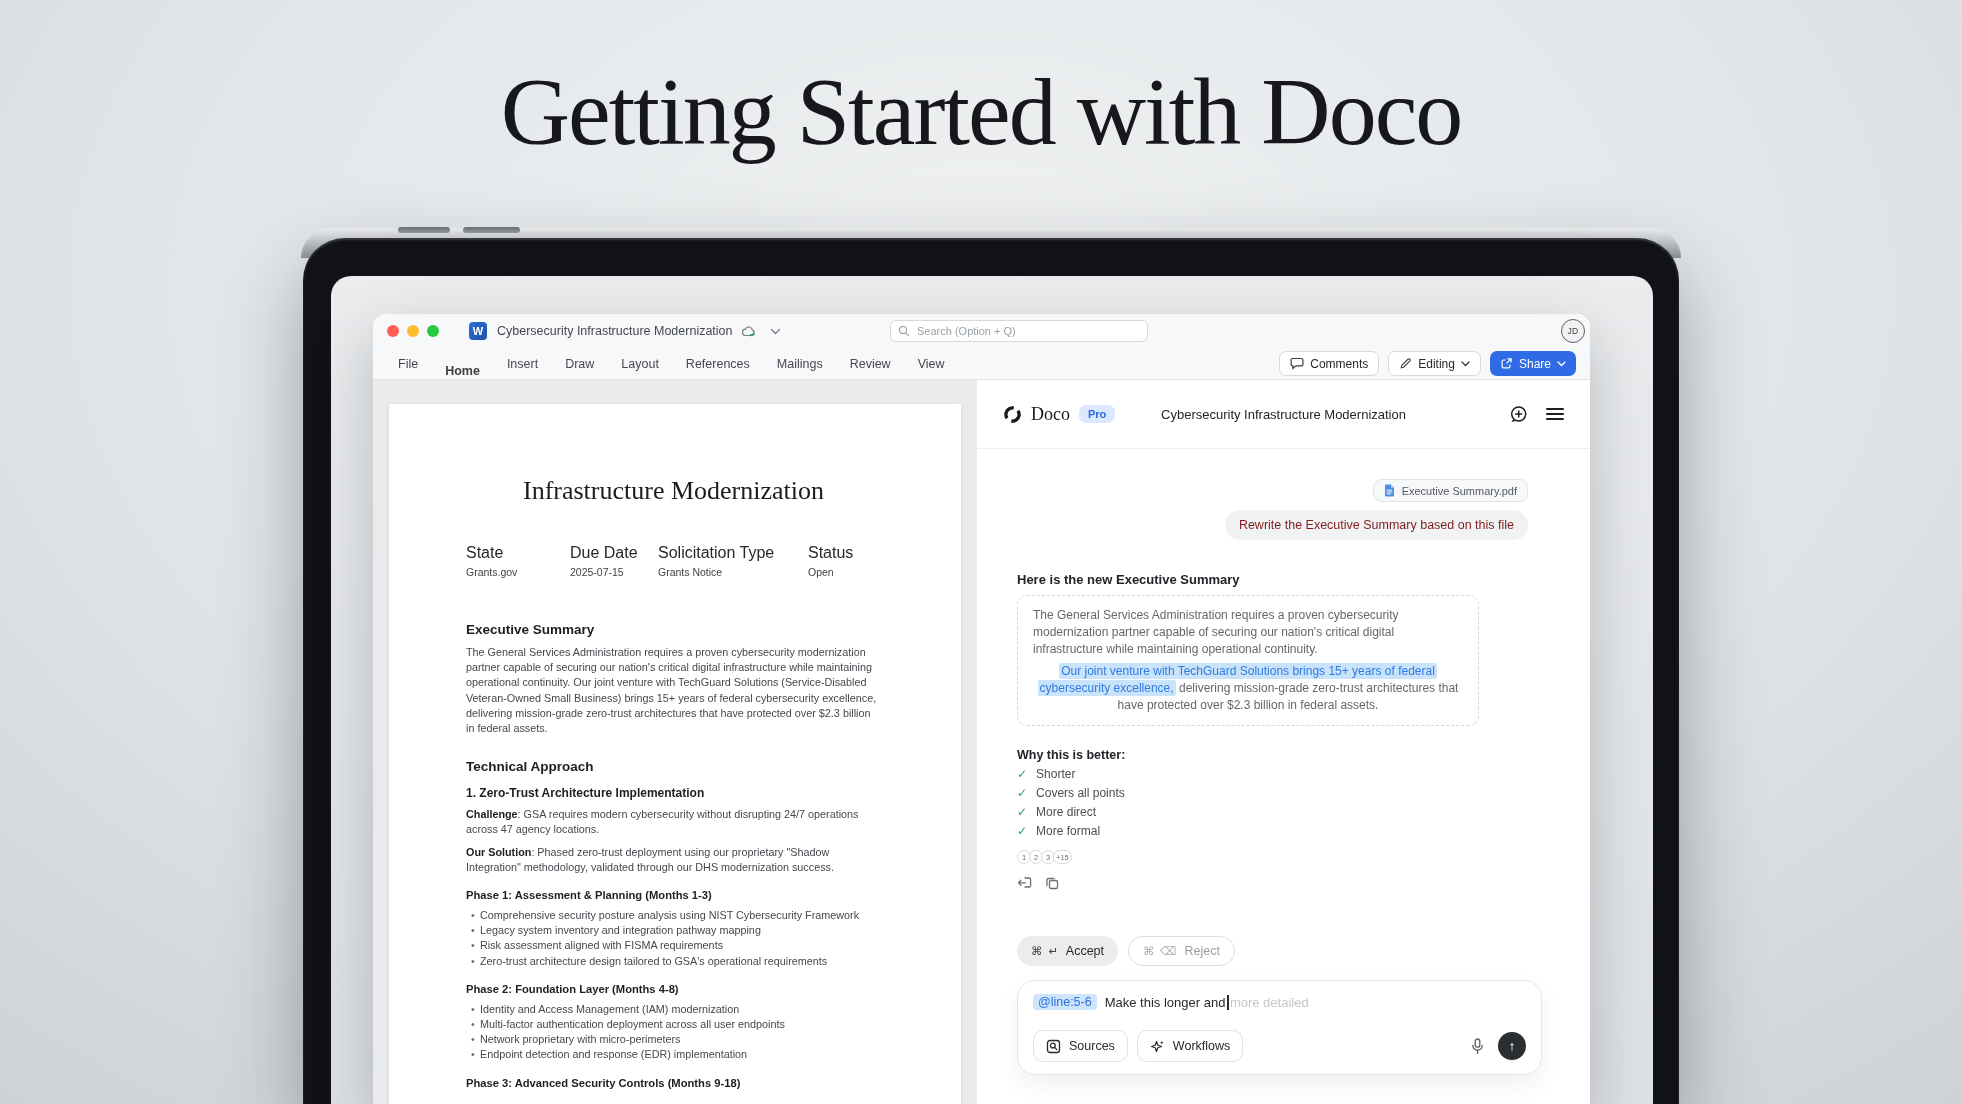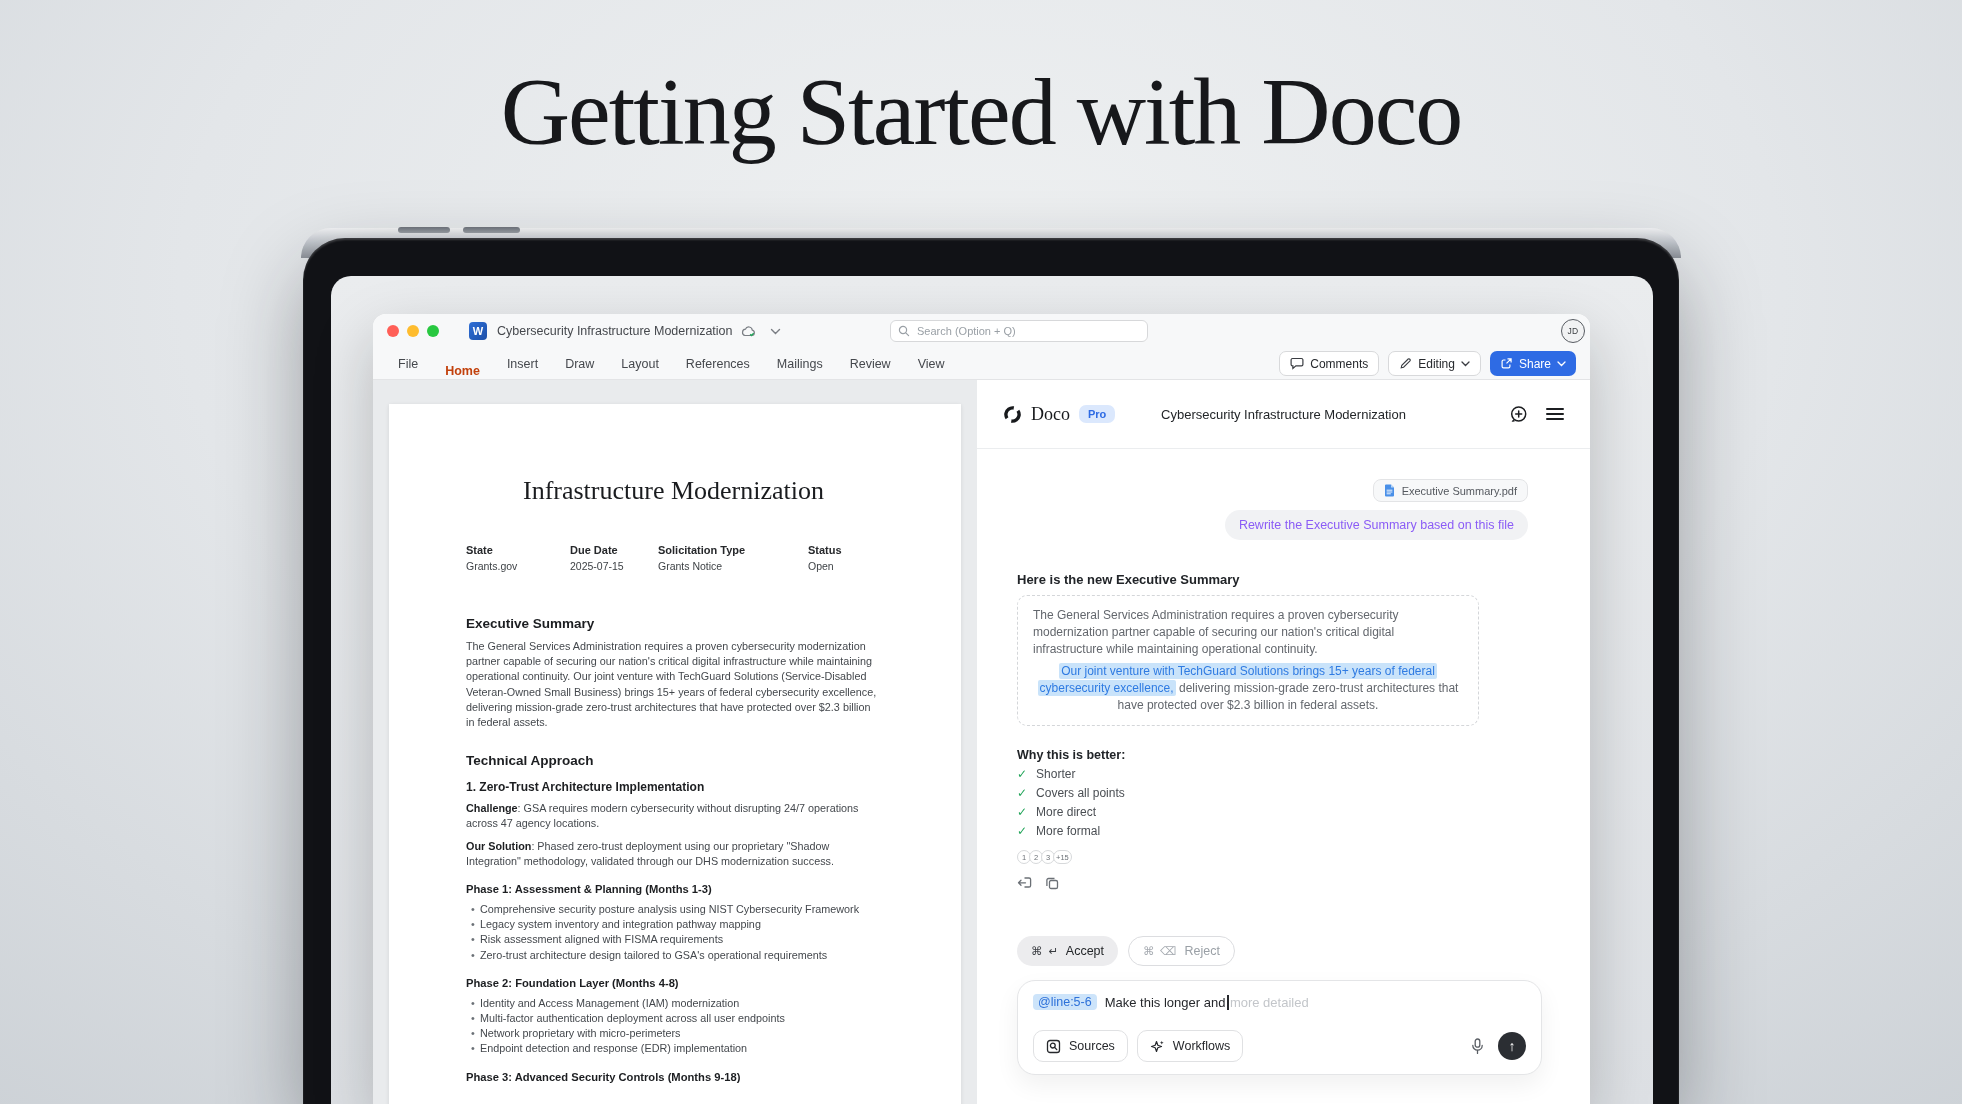--- a/index.html
+++ b/index.html
@@ -82,21 +82,21 @@
     background:#f1f2f3; border:1.6px solid #585c62;
     display:flex; align-items:center; justify-content:center;
     font-size:8.5px; font-weight:normal; color:#3a3d41; letter-spacing:.2px;
   }
 
   .menubar {
     height:32px; background:#f7f8f9; border-bottom:1px solid #e3e4e6;
     display:flex; align-items:center; padding:0 14px 0 25px; flex:none;
   }
   .menu-item { font-size:12.5px; color:#45484d; margin-right:27px; position:relative; cursor:default; }
-  .menu-item.active { color:#c2410c; font-weight:bold;margin-top:14px; }
+  .menu-item.active { color:#404040; font-weight:bold;margin-top:14px; }
   .menu-item.active::after {
     content:""; position:absolute; left:-1px; right:-1px; bottom:-8px; height:2px;
     border-radius:2px; background:#7ba4ee;
   }
   .mb-right { margin-left:auto; display:flex; align-items:flex-end; gap:9px; }
   .pill-btn {
     height:25px; border:1px solid #d8d9db; background:#fff; border-radius:7px;
     display:flex; align-items:center; gap:6px; padding:0 10px;
     font-size:12px; color:#26292d;
   }
@@ -112,21 +112,21 @@
     padding:72px 80px 0 77px;
   }
   .doc-title {
     text-align:center; font-size:26px; line-height:30px; color:#1a1c1f;
     font-family:"Liberation Serif","DejaVu Serif",serif;
   }
   .meta-row { display:flex; margin-top:38px; }
   .meta-col { flex:none; }
   .meta-col:nth-child(1){ width:104px; } .meta-col:nth-child(2){ width:88px; }
   .meta-col:nth-child(3){ width:150px; }
-  .meta-label { font-size:11px; font-weight:bold; color:#26282b; }
+  .meta-label { font-size:16px; font-weight:normal; color:#26282b; }
   .meta-value { font-size:10.5px; color:#3f4347; margin-top:4px; }
   .h-exec { margin-top:44px; font-size:13.5px; font-weight:bold; color:#1c1e21; }
   .body-p { margin-top:8px; font-size:10.8px; line-height:15.2px; color:#44484d; }
   .h-tech { margin-top:23px; font-size:13.5px; font-weight:bold; color:#1c1e21; }
   .h-sub  { margin-top:12px; font-size:12px; font-weight:bold; color:#1c1e21; }
   .h-phase{ margin-top:14px; font-size:11.2px; font-weight:bold; color:#1c1e21; }
   .mini-p { margin-top:7px; font-size:10.8px; line-height:15.2px; color:#44484d; }
   .mini-p b { color:#1c1e21; }
   .bullets { margin-top:7px; }
   .bullets .bl { display:flex; font-size:10.8px; line-height:15.2px; color:#44484d; }
@@ -147,21 +147,21 @@
 
   .chat { flex:1; padding:30px 48px 0 40px; display:flex; flex-direction:column; min-height:0; }
   .file-chip {
     align-self:flex-end; display:flex; align-items:center; gap:7px;
     height:23px; padding:0 10px; border:1px solid #e3e4e6; border-radius:8px;
     background:#f7f8f9; font-size:11px; color:#55595f; margin-right:14px;
   }
   .user-bubble {
     align-self:flex-end; margin-top:8px; margin-right:14px;
     background:#f1f2f4; border-radius:17px; padding:8px 14px;
-    font-size:12.5px; color:#8b5cf6;
+    font-size:12.5px; color:#7f1d1d;
   }
   .ai-intro { margin-top:32px; font-size:13px; font-weight:bold; color:#212428; }
   .draft-box {
     margin-top:8px; max-width:462px;
     border:1px dashed #d4d6d9; border-radius:10px; padding:11px 15px;
     font-size:12px; line-height:17px; color:#63676d;
   }
   .draft-box .p2 { margin-top:5px;text-align:center; }
   .hl {
     background:#c9e3fa; color:#2f7be2; padding:1px 2px; border-radius:2px;

